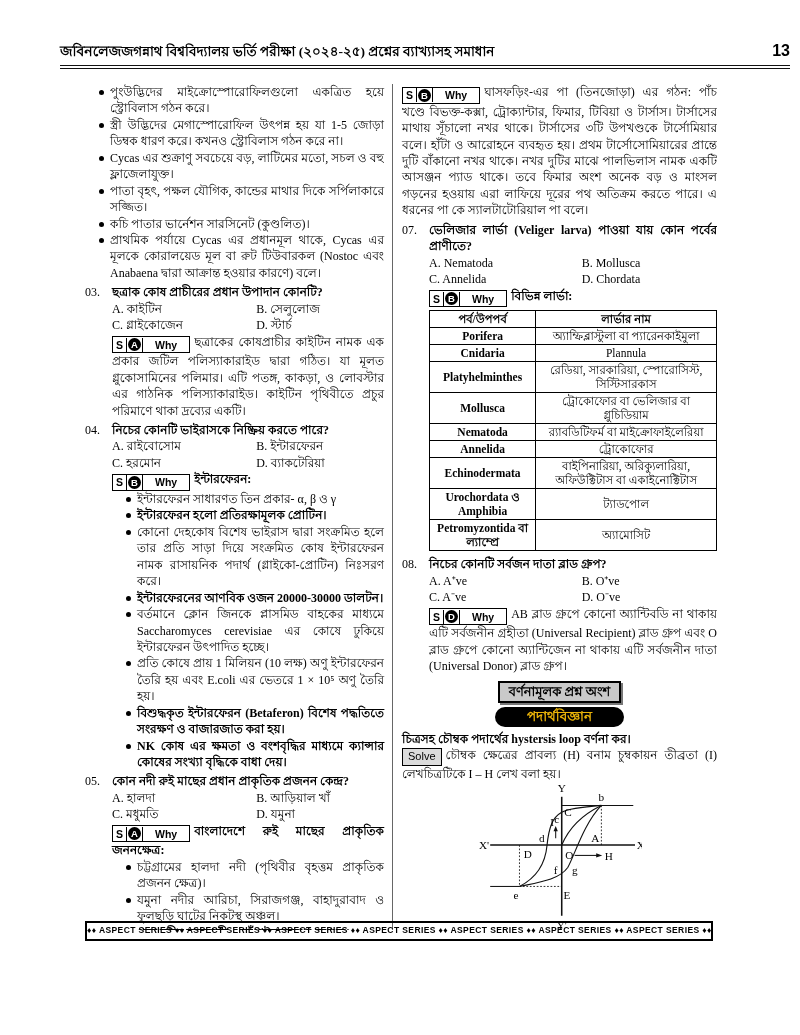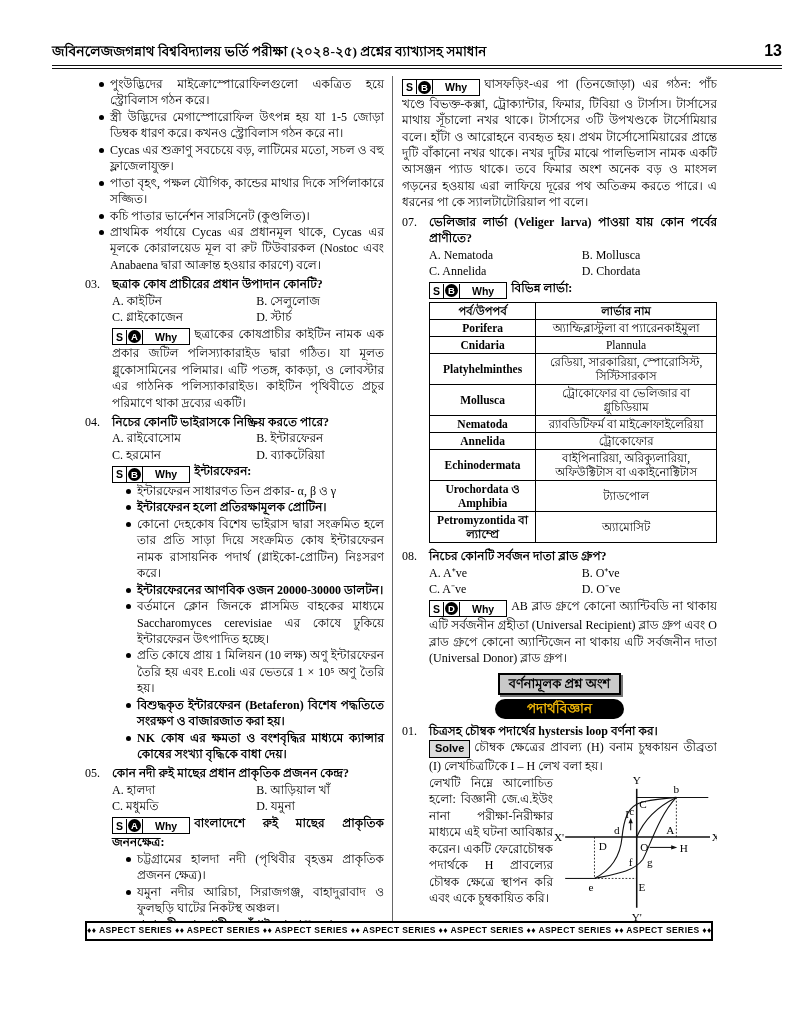--- a/index.html
+++ b/index.html
@@ -1,25 +1,25 @@
 <!DOCTYPE html>
 <html><head>
 <meta charset="utf-8">
 <style>
   html,body{margin:0;padding:0;background:#fff;}
   .page{position:relative;width:800px;height:1035px;background:#fff;color:#000;
         font-family:"Liberation Serif",serif;font-size:12px;line-height:1.37;overflow:hidden;}
   
-  .header{position:absolute;left:52px;top:40px;width:730px;display:flex;align-items:baseline;
+  .header{position:absolute;left:60px;top:40px;width:730px;display:flex;align-items:baseline;
           border-bottom:4px double #111;padding-bottom:3px;}
   .logo{font-weight:bold;font-size:14px;flex:none;}
   .title{flex:1;text-align:left;font-size:13.5px;font-weight:bold;}
   .pageno{flex:none;font-weight:bold;font-size:16px;font-family:"Liberation Sans",sans-serif;}
   
-  .cols{position:absolute;left:85px;top:76px;width:632px;height:846px;display:flex;overflow:hidden;}
+  .cols{position:absolute;left:85px;top:84px;width:632px;height:846px;display:flex;overflow:hidden;}
   .colL{width:307px;padding-right:8px;box-sizing:border-box;}
   .colR{width:325px;padding-left:9px;box-sizing:border-box;border-left:1px solid #666;}
   p{margin:0;text-align:justify;}
   
   ul.bl{list-style:none;margin:0;padding:0 0 0 14px;}
   ul.bl li{position:relative;padding-left:11px;text-align:justify;}
   ul.bl li::before{content:"";position:absolute;left:0;top:6px;width:5px;height:5px;border-radius:50%;background:#000;}
   .b{font-weight:bold;}
   
   .q{display:flex;margin-top:3px;}
@@ -41,21 +41,21 @@
   table.larva th,table.larva td{border:1.2px solid #000;padding:1px 4px;}
   table.larva th{text-align:center;font-weight:bold;}
   table.larva td{text-align:center;}
   table.larva td.c1{font-weight:bold;width:37%;}
   
   .secbox{border:2px solid #000;background:#c9c9c9;font-weight:bold;font-size:13px;text-align:center;
           width:fit-content;margin:6px auto 4px;padding:0 9px;box-shadow:2px 2px 0 #777;}
   .pill{background:#000;color:#eab308;border-radius:12px;font-weight:bold;font-size:13.5px;text-align:center;
         width:fit-content;margin:0 auto 4px;padding:1px 32px;}
   .solve{display:inline-block;border:1.2px solid #000;background:#dcdcdc;
-         font-family:"Liberation Sans",sans-serif;font-weight:bold;font-size:11px;
+         font-family:"Liberation Sans",sans-serif;font-weight:normal;font-size:11px;
          padding:0 5px;margin-right:4px;vertical-align:-1px;}
   
   .hrow{display:flex;margin-top:1px;}
   .htext{width:152px;text-align:justify;}
   .hfig{flex:1;display:flex;justify-content:center;align-items:flex-start;}
   .hfig svg{display:block;}
   .hfig text{font-family:"Liberation Serif",serif;font-size:13px;}
   
   .footer{position:absolute;left:85px;top:921px;width:628px;box-sizing:border-box;border:2px solid #000;
           text-align:center;font-family:"Liberation Sans",sans-serif;font-size:8.5px;font-weight:bold;
@@ -242,26 +242,24 @@
                 <span class="bc">D</span>
                 <span class="bw">Why</span>
               </span><span>AB ব্লাড গ্রুপে কোনো অ্যান্টিবডি না থাকায় এটি সর্বজনীন গ্রহীতা (Universal Recipient) ব্লাড গ্রুপ এবং O ব্লাড গ্রুপে কোনো অ্যান্টিজেন না থাকায় এটি সর্বজনীন দাতা (Universal Donor) ব্লাড গ্রুপ।</span></p>
         </div>
       </div>
 
       <div class="secbox">বর্ণনামূলক প্রশ্ন অংশ</div>
       <div class="pill">পদার্থবিজ্ঞান</div>
 
       <div class="q">
-        <span class="qn">01.</span>
         <div class="qb">
           <p class="qt">চিত্রসহ চৌম্বক পদার্থের hystersis loop বর্ণনা কর।</p>
           <p><span class="solve">Solve</span><span>চৌম্বক ক্ষেত্রের প্রাবল্য (H) বনাম চুম্বকায়ন তীব্রতা (I) লেখচিত্রটিকে I – H লেখ বলা হয়।</span></p>
           <div class="hrow">
-            <div class="htext">লেখটি নিম্নে আলোচিত হলো: বিজ্ঞানী জে.এ.ইউং নানা পরীক্ষা-নিরীক্ষার মাধ্যমে এই ঘটনা আবিষ্কার করেন। একটি ফেরোচৌম্বক পদার্থকে H প্রাবল্যের চৌম্বক ক্ষেত্রে স্থাপন করি এবং একে চুম্বকায়িত করি।</div>
             <div class="hfig">
               <svg width="164" height="150" viewBox="0 0 190 174">
 
                 <line x1="97" y1="16" x2="97" y2="154" stroke="#111" stroke-width="1.8"></line>
                 <line x1="14" y1="72" x2="182" y2="72" stroke="#111" stroke-width="1.8"></line>
 
                 <line x1="97" y1="26" x2="180" y2="26" stroke="#111" stroke-width="1.2"></line>
                 <line x1="14" y1="120" x2="48" y2="120" stroke="#111" stroke-width="1.2"></line>
                 <line x1="48" y1="120" x2="97" y2="120" stroke="#111" stroke-width="1" stroke-dasharray="2,2"></line>
 

